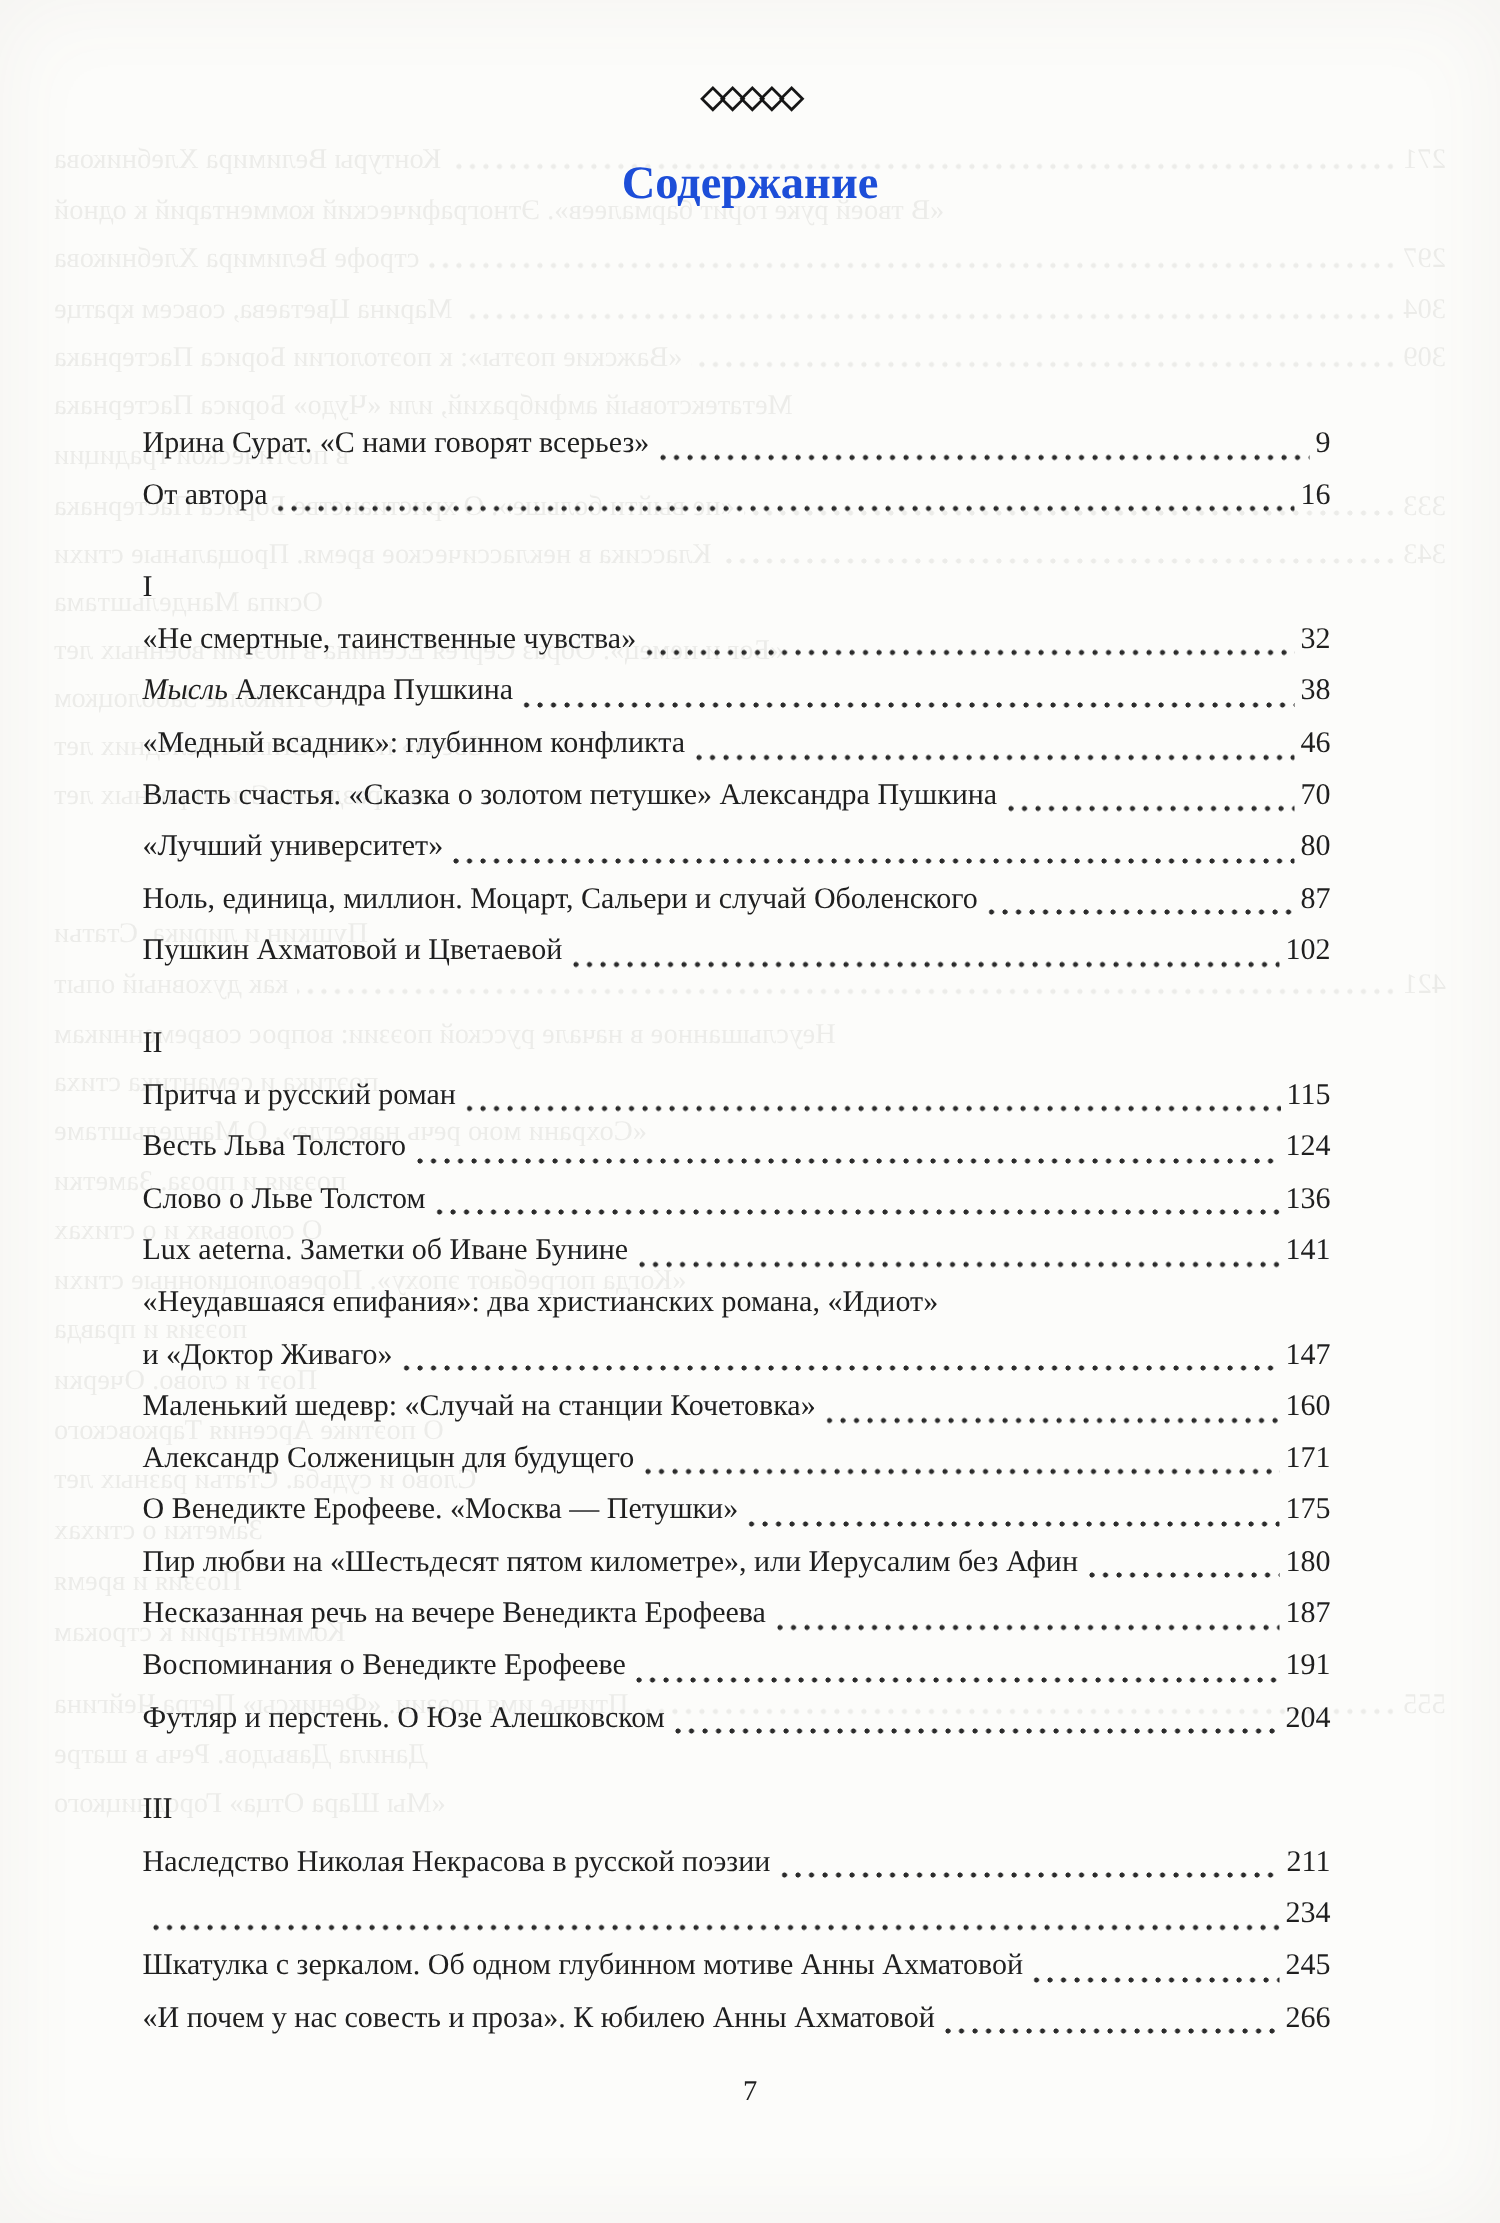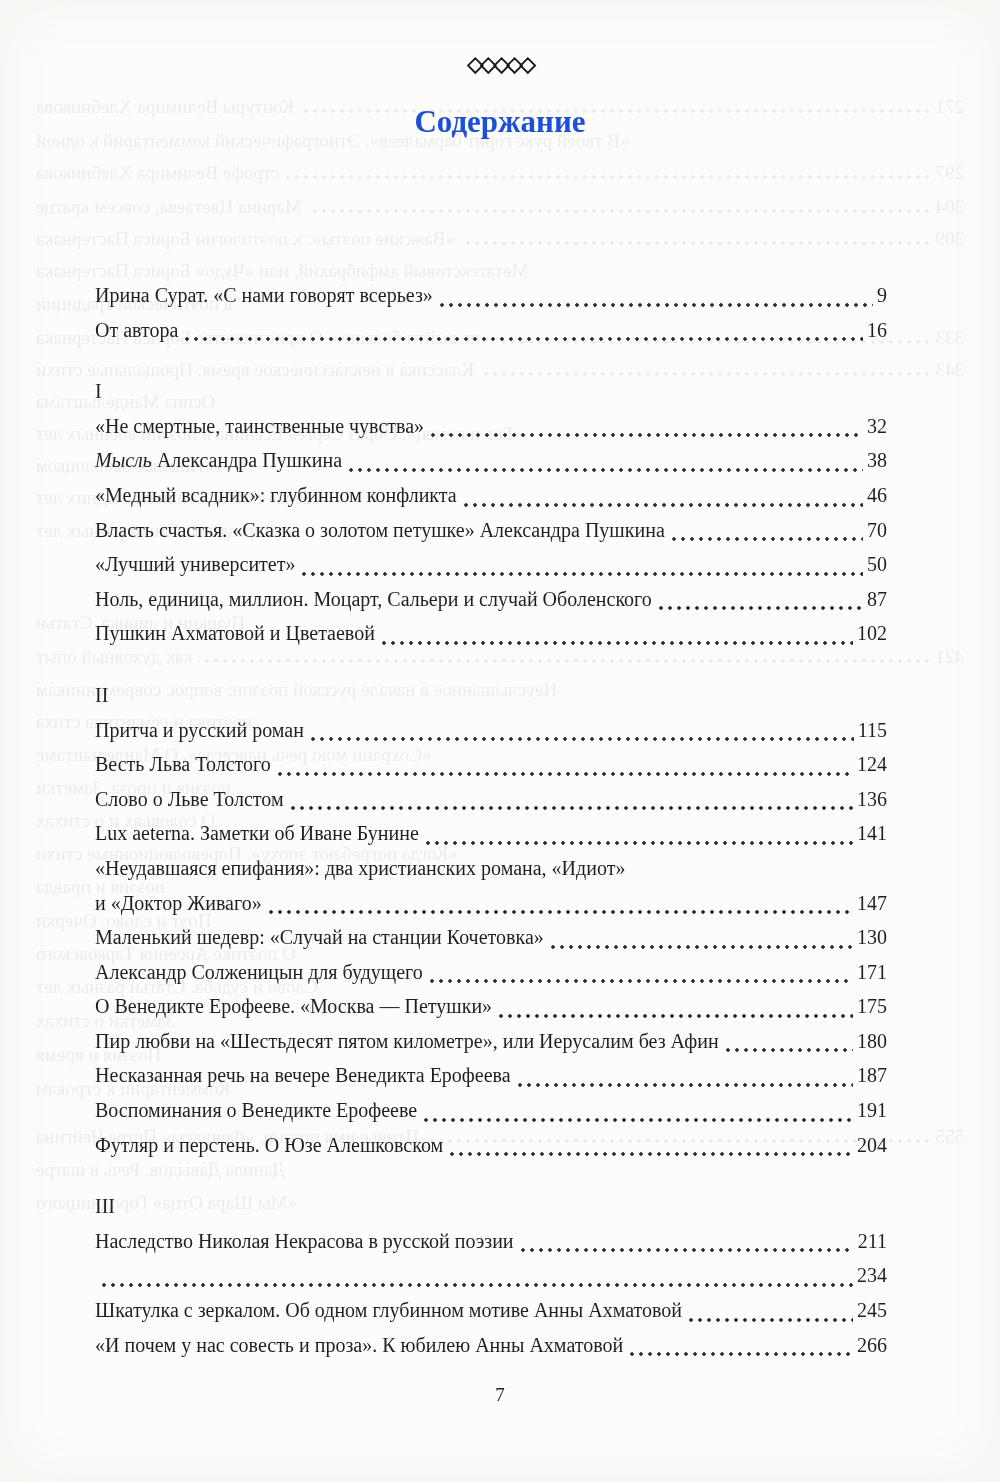--- a/index.html
+++ b/index.html
@@ -326,21 +326,21 @@
         <div class="toc-line">
           <span class="toc-text">Власть счастья. «Сказка о золотом петушке» Александра Пушкина</span>
           <span class="leader"></span>
           <span class="pageno">70</span>
         </div>
       </div>
       <div>
         <div class="toc-line">
           <span class="toc-text">«Лучший университет»</span>
           <span class="leader"></span>
-          <span class="pageno">50</span>
+          <span class="pageno">80</span>
         </div>
       </div>
       <div>
         <div class="toc-line">
           <span class="toc-text">Ноль, единица, миллион. Моцарт, Сальери и случай Оболенского</span>
           <span class="leader"></span>
           <span class="pageno">87</span>
         </div>
       </div>
       <div>
@@ -384,21 +384,21 @@
         <div class="toc-line">
           <span class="toc-text">и «Доктор Живаго»</span>
           <span class="leader"></span>
           <span class="pageno">147</span>
         </div>
       </div>
       <div>
         <div class="toc-line">
           <span class="toc-text">Маленький шедевр: «Случай на станции Кочетовка»</span>
           <span class="leader"></span>
-          <span class="pageno">130</span>
+          <span class="pageno">160</span>
         </div>
       </div>
       <div>
         <div class="toc-line">
           <span class="toc-text">Александр Солженицын для будущего</span>
           <span class="leader"></span>
           <span class="pageno">171</span>
         </div>
       </div>
       <div>

